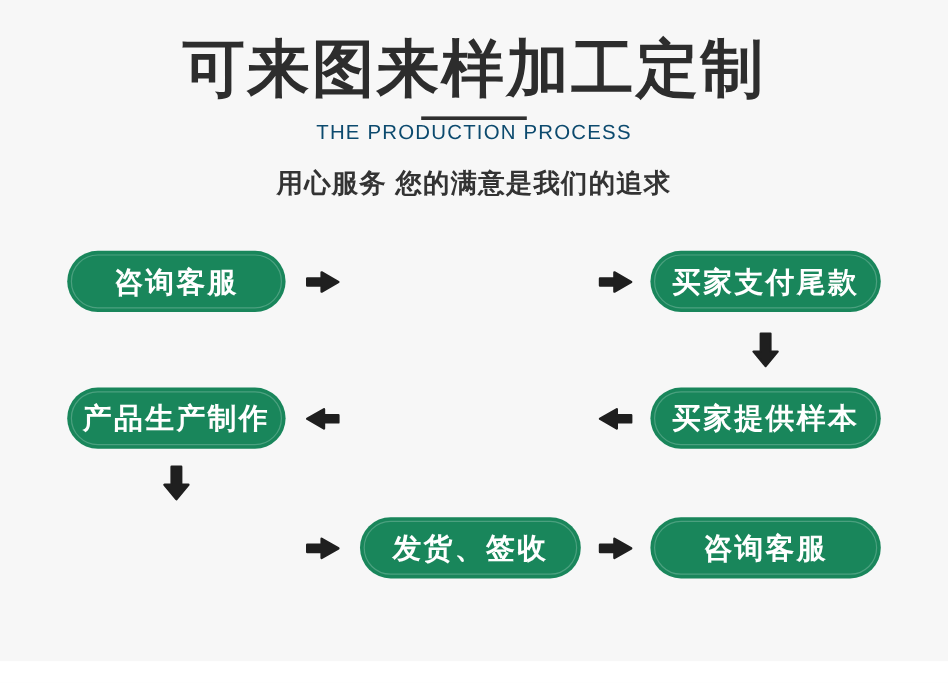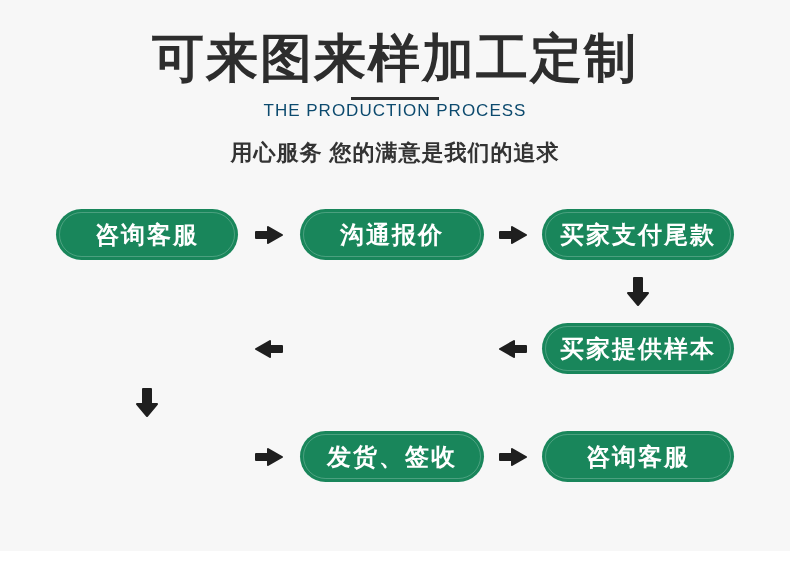--- a/index.html
+++ b/index.html
@@ -100,38 +100,38 @@
   <div class="flow">
 
     <div class="cell r1 c1">
         <div class="pill">咨询客服</div>
       </div>
     <div class="cell r1 c2">
       <svg class="arrow-svg" width="30" height="24" viewBox="0 0 30 24">
           <path d="M2 9 h12 V4 L28 12 L14 20 V15 H2 z" fill="#1f1f1f" stroke="#1f1f1f" stroke-width="2" stroke-linejoin="round"></path>
         </svg>
     </div>
-    <div class="cell r1 c3">
-        <div class="pill">沟通报价</div>
-      </div>
     <div class="cell r1 c4">
       <svg class="arrow-svg" width="30" height="24" viewBox="0 0 30 24">
           <path d="M2 9 h12 V4 L28 12 L14 20 V15 H2 z" fill="#1f1f1f" stroke="#1f1f1f" stroke-width="2" stroke-linejoin="round"></path>
         </svg>
     </div>
     <div class="cell r1 c5">
         <div class="pill">买家支付尾款</div>
       </div>
 
     <div class="cell r2 c5">
       <svg class="arrow-svg" width="24" height="31" viewBox="0 0 24 31">
           <path d="M8 2 h8 v15 h6 L12 29 L2 17 h6 z" fill="#1f1f1f" stroke="#1f1f1f" stroke-width="2" stroke-linejoin="round"></path>
         </svg>
     </div>
 
+    <div class="cell r3 c1">
+        <div class="pill">产品生产制作</div>
+      </div>
     <div class="cell r3 c2">
       <svg class="arrow-svg" width="30" height="24" viewBox="0 0 30 24">
           <path d="M28 9 h-12 V4 L2 12 L16 20 V15 h12 z" fill="#1f1f1f" stroke="#1f1f1f" stroke-width="2" stroke-linejoin="round"></path>
         </svg>
     </div>
     <div class="cell r3 c4">
       <svg class="arrow-svg" width="30" height="24" viewBox="0 0 30 24">
           <path d="M28 9 h-12 V4 L2 12 L16 20 V15 h12 z" fill="#1f1f1f" stroke="#1f1f1f" stroke-width="2" stroke-linejoin="round"></path>
         </svg>
     </div>

